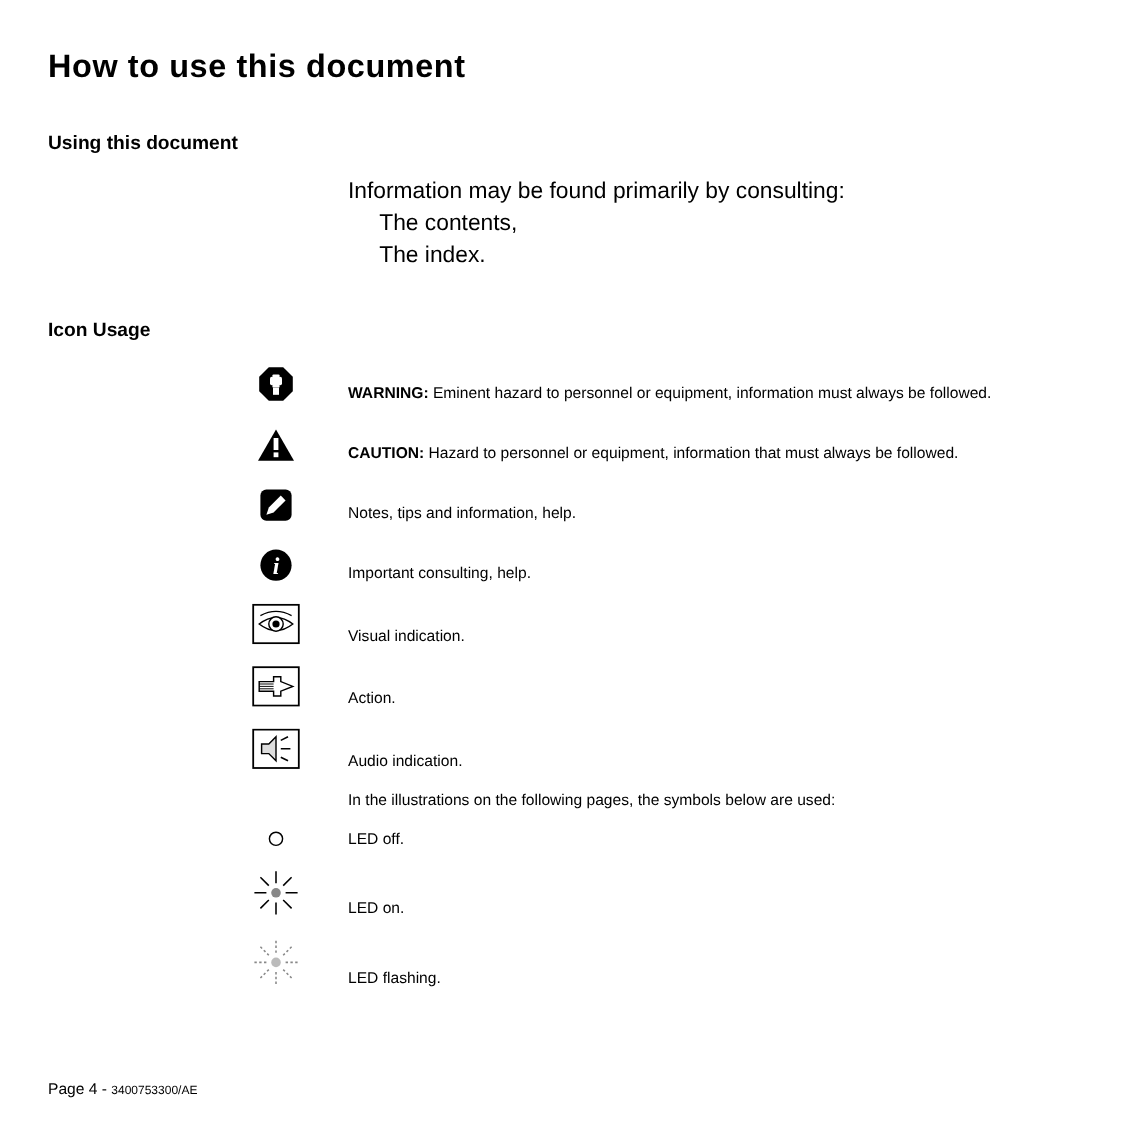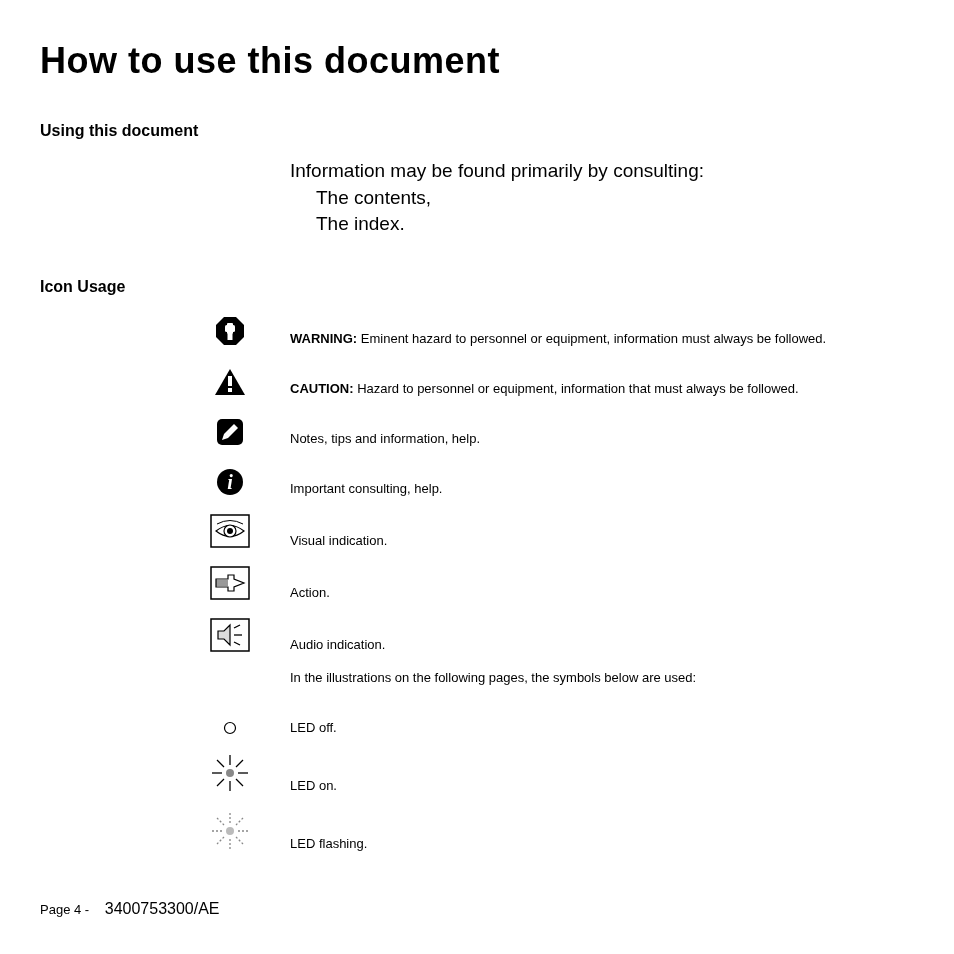--- a/index.html
+++ b/index.html
@@ -4,21 +4,21 @@
 <style>
   body {
     font-family: Arial, Helvetica, sans-serif;
     margin: 0;
     padding: 40px 40px 30px 40px;
     width: 954px;
     box-sizing: border-box;
     color: #000;
   }
   h1 {
-    font-size: 36px;
+    font-size: 27px;
     font-weight: bold;
     margin: 0 0 40px 0;
     letter-spacing: 0.5px;
   }
   h2 {
     font-size: 16px;
     font-weight: bold;
     margin: 0 0 18px 0;
   }
   .intro-block {
@@ -46,31 +46,29 @@
     align-items: center;
     flex-shrink: 0;
   }
   .desc-cell {
     font-size: 13px;
   }
   .note-row {
     margin-left: 120px;
     font-size: 13px;
     margin-top: 18px;
-    margin-bottom: 18px;
   }
   .footer {
     position: absolute;
     left: 40px;
     top: 900px;
     font-size: 13px;
   }
   .footer .small {
-    font-size: 16px;
-    margin-left: 12px;
+    font-size: 10px;
   }
   svg { display:block; }
 </style>
 </head>
 <body>
 
 <h1>How to use this document</h1>
 
 <h2>Using this document</h2>
 <div class="intro-block">

